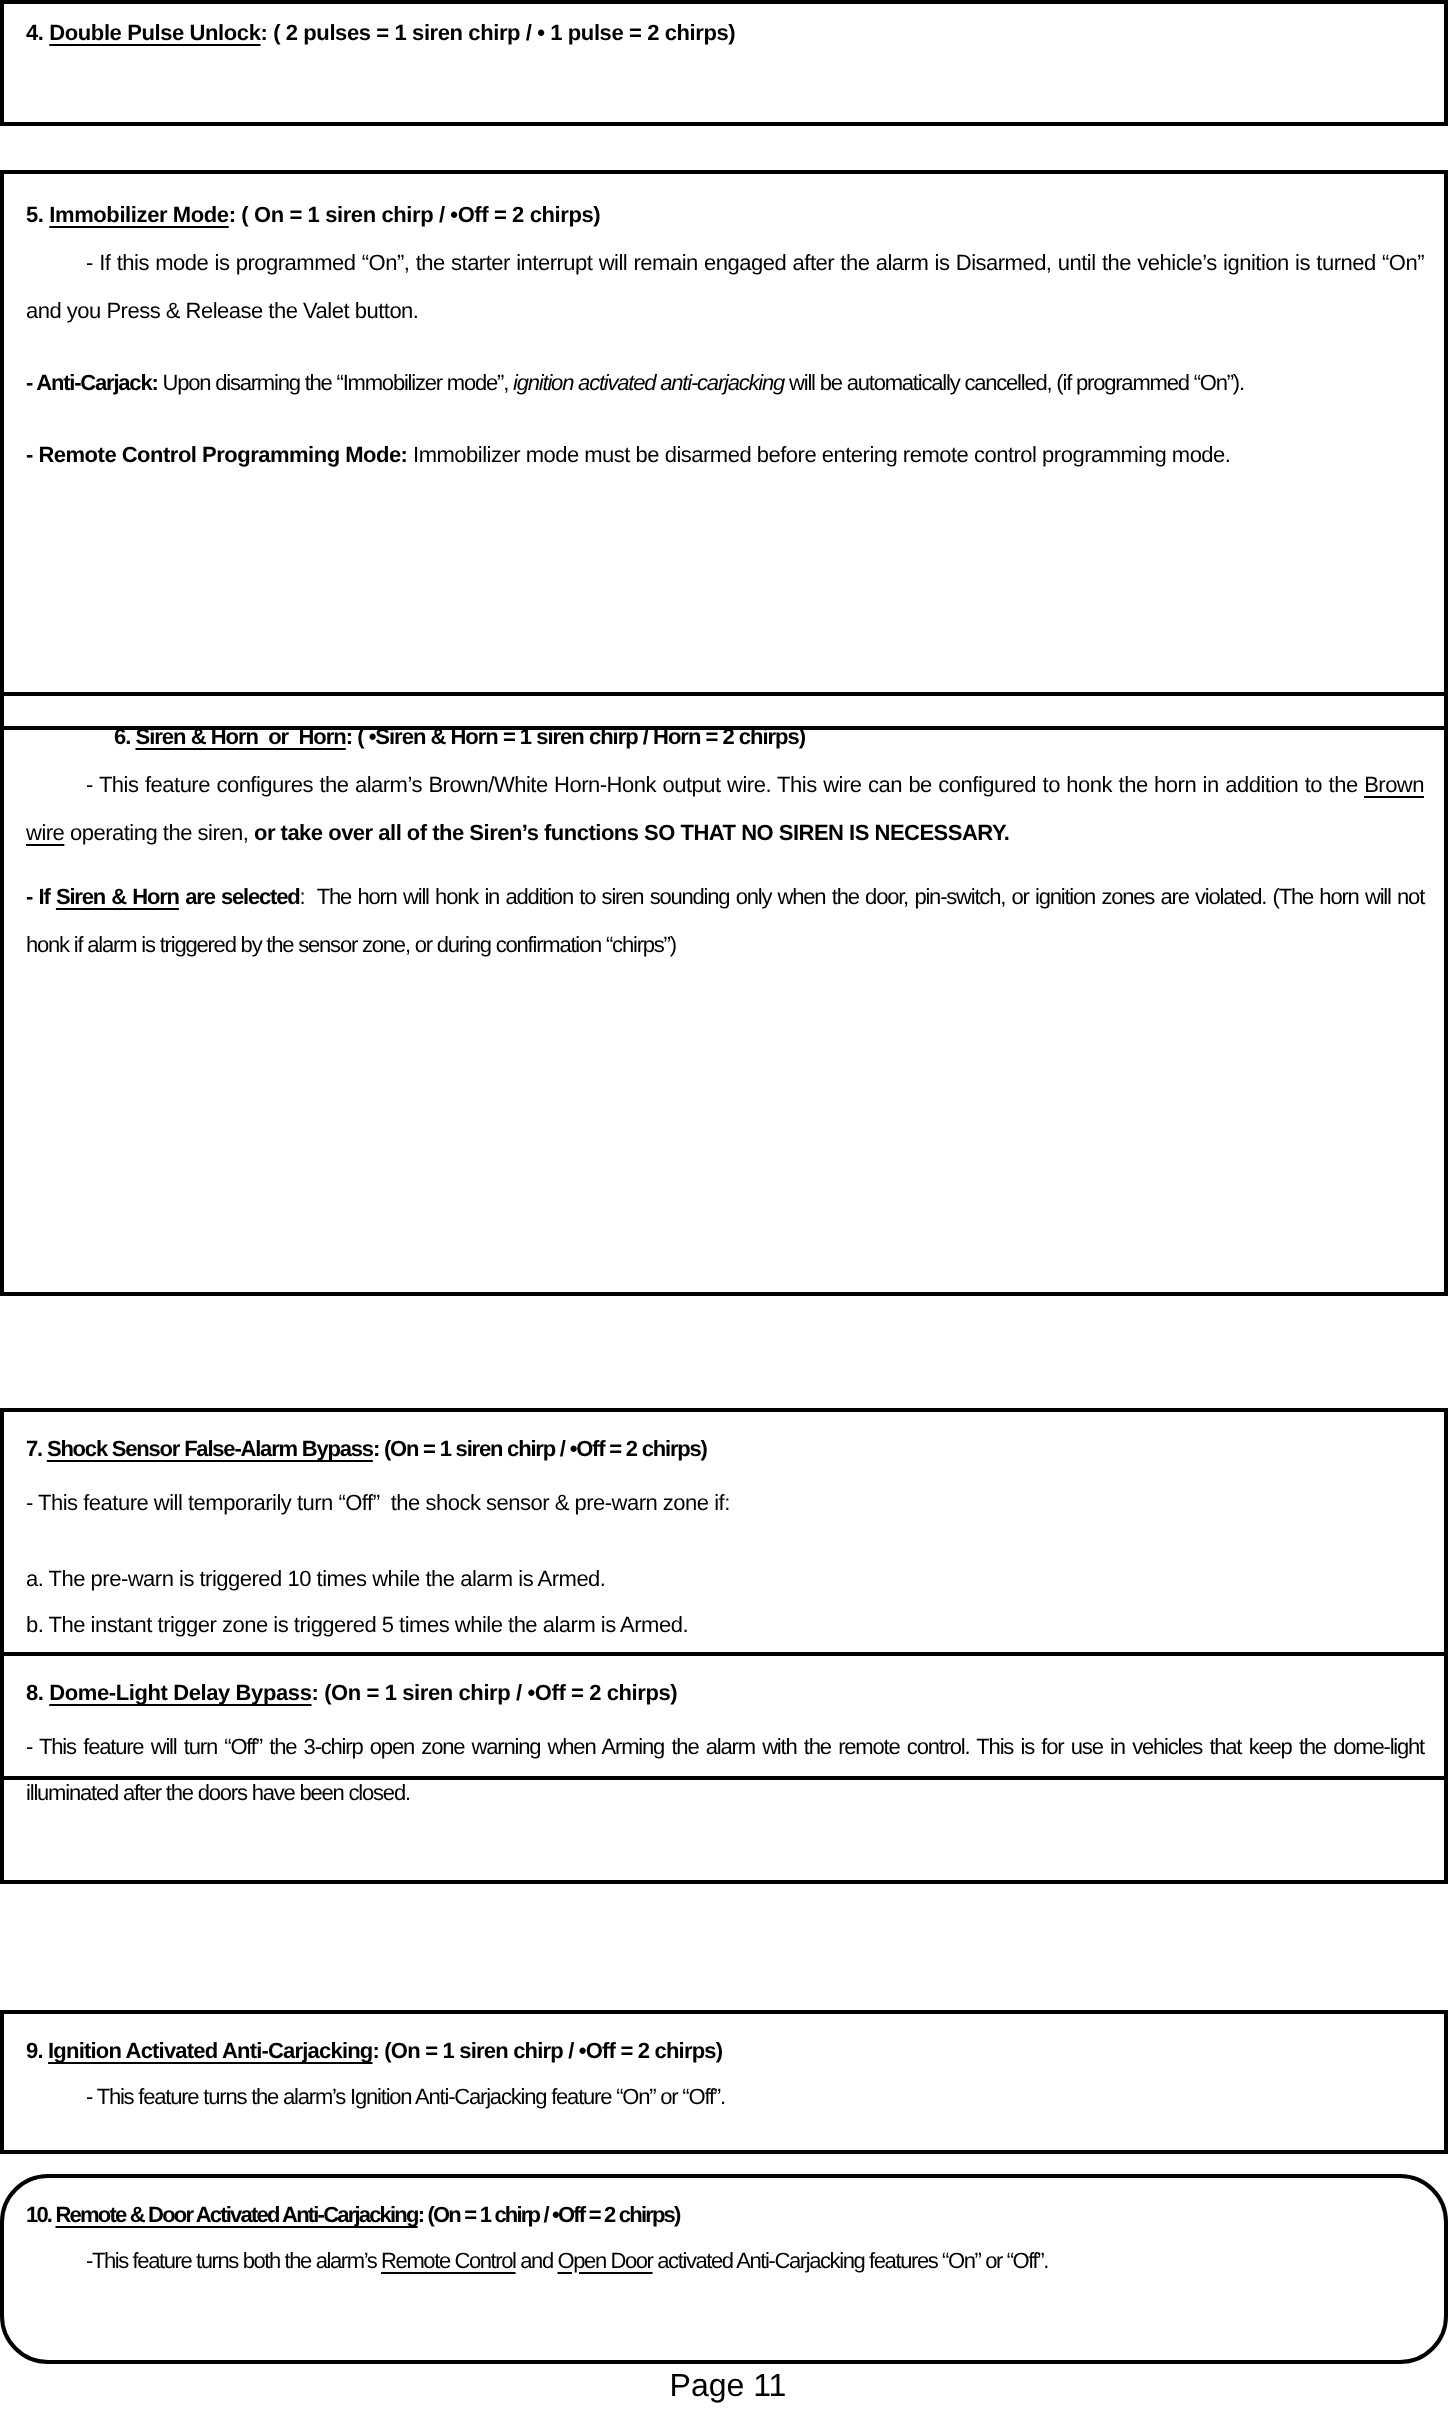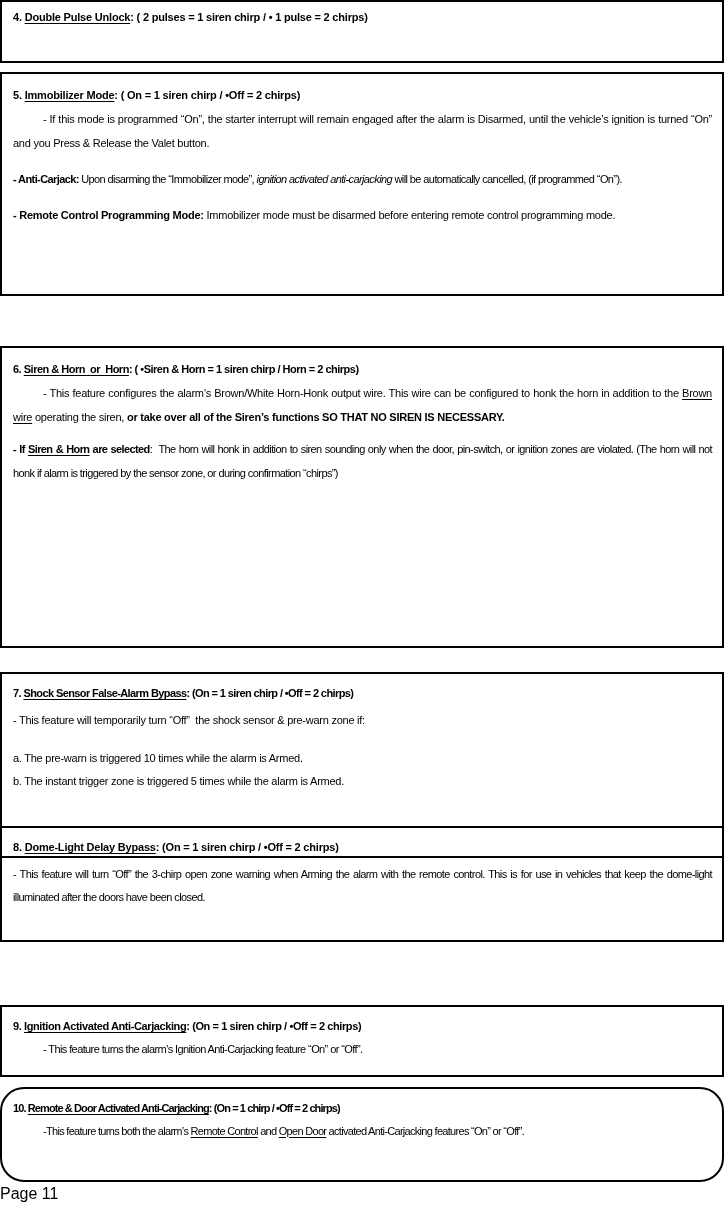--- a/index.html
+++ b/index.html
@@ -18,61 +18,61 @@
   .b { font-weight: bold; }
   .i { font-style: italic; }
   .p { margin: 0; text-align: justify; letter-spacing: -0.25px; }
   .indent { text-indent: 30px; }
   .gap { margin-top: 8px; }
   .gap2 { margin-top: 12px; }
   .nowrap { white-space: nowrap; }
   .condensed { letter-spacing: -0.6px; }
   #footer {
     position: absolute; left: 0; width: 728px; top: 1184px;
-    font-size: 16px; line-height: 20px;
+    text-align: center; font-size: 16px; line-height: 20px;
   }
 </style>
 </head>
 <body>
 
 <div class="box" style="top:0px;height:63px;">
   <div class="title">
     <span>4.</span>
     <span class="u">Double Pulse Unlock</span><span>: ( 2 pulses = 1 siren chirp / • 1 pulse = 2 chirps)</span>
   </div>
 </div>
 
-<div class="box" style="top:72px;height:224px;padding-top:10px;">
+<div class="box" style="top:85px;height:280px;padding-top:10px;">
   <div class="title">
     <span>5.</span>
     <span class="u">Immobilizer Mode</span><span>: ( On = 1 siren chirp / •Off = 2 chirps)</span>
   </div>
   <p class="p indent" style="line-height:24px;">- If this mode is programmed “On”, the starter interrupt will remain engaged after the alarm is Disarmed, until the vehicle’s ignition is turned “On” and you Press &amp; Release the Valet button.</p>
   <p class="p gap2 condensed" style="line-height:24px;">
     <span class="b">- Anti-Carjack:</span><span> Upon disarming the “Immobilizer mode”, </span><span class="i">ignition activated anti-carjacking</span><span> will be automatically cancelled, (if  programmed “On”).</span>
   </p>
   <p class="p gap2" style="line-height:24px;">
     <span class="b">- Remote Control Programming Mode:</span><span> Immobilizer mode must be disarmed before entering remote control programming mode.</span>
   </p>
 </div>
 
 <div class="box" style="top:346px;height:302px;padding-top:10px;">
-  <div class="title" style="letter-spacing:-0.5px;">
+  <div class="title" style="letter-spacing:-0.5px;margin-left:44px;">
     <span>6.</span>
     <span class="u" style="white-space:pre;">Siren &amp; Horn  or  Horn</span><span>: ( •Siren &amp; Horn = 1 siren chirp / Horn = 2 chirps)</span>
   </div>
   <p class="p indent" style="line-height:24px;">
     <span>- This feature configures the alarm’s Brown/White Horn-Honk output wire. This wire can be configured to honk the horn in addition to the </span><span class="u">Brown wire</span><span> operating the siren, </span><span class="b">or take over all of  the Siren’s functions SO THAT NO SIREN IS NECESSARY.</span>
   </p>
   <p class="p gap condensed" style="line-height:24px;">
     <span class="b">- If </span><span class="b u">Siren &amp; Horn</span><span class="b"> are selected</span><span>:</span><span style="white-space:pre-wrap;">  The horn will honk in addition to siren sounding only when the door, pin-switch, or ignition zones are violated. (The horn will not honk if alarm is triggered by the sensor zone, or during confirmation “chirps”)</span>
   </p>
 </div>
 
-<div class="box" style="top:672px;height:186px;padding-top:8px;">
+<div class="box" style="top:704px;height:186px;padding-top:8px;">
   <div class="title" style="letter-spacing:-0.6px;">
     <span>7.</span>
     <span class="u">Shock Sensor False-Alarm Bypass</span><span>: (On = 1 siren chirp / •Off = 2 chirps)</span>
   </div>
   <p class="p nowrap" style="margin-top:4px;white-space:pre;">- This feature will temporarily turn “Off”  the shock sensor &amp; pre-warn zone if:</p>
   <p class="p nowrap" style="margin-top:16px;">a. The pre-warn is triggered 10 times while the alarm is Armed.</p>
   <p class="p nowrap">b. The instant trigger zone is triggered 5 times while the alarm is Armed.</p>
 </div>
 
 <div class="box" style="top:826px;height:116px;padding-top:8px;">

